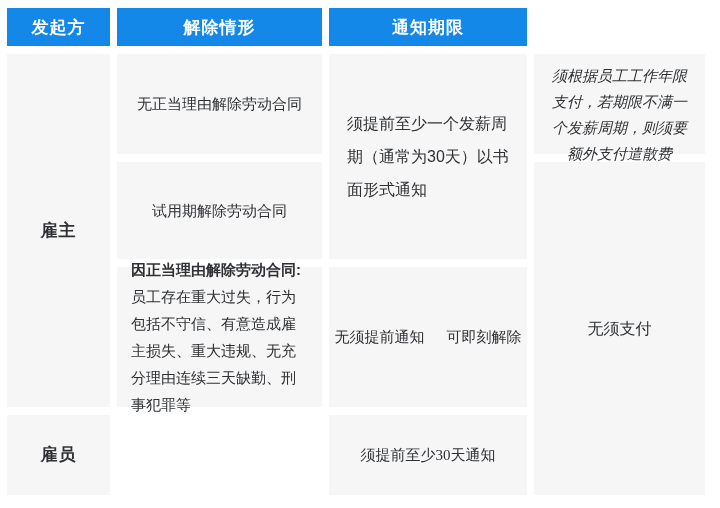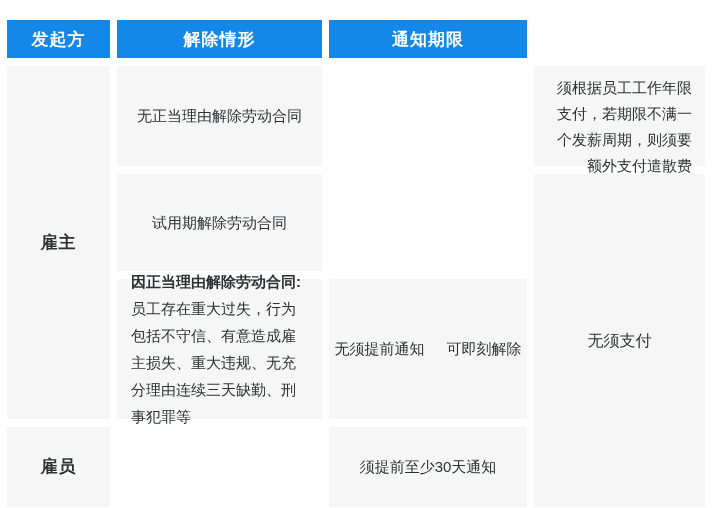--- a/index.html
+++ b/index.html
@@ -7,21 +7,21 @@
     padding: 0;
     width: 720px;
     height: 508px;
     background: #ffffff;
     overflow: hidden;
     font-family: "Liberation Sans", "DejaVu Sans", sans-serif;
   }
   .table {
     position: absolute;
     left: 7px;
-    top: 20px;
+    top: 8px;
     display: grid;
     grid-template-columns: 103px 205px 198px 171px;
     grid-template-rows: 38px 100px 97px 140px 80px;
     gap: 8px 7px;
   }
   .th {
     background: var(--header-bg, #1388E8);
     color: var(--header-text, #ffffff);
     font-weight: bold;
     font-size: 17px;
@@ -68,30 +68,31 @@
     text-align: left;
     padding: 0 18px;
     font-size: 16px;
     line-height: 33px;
   }
   .c3-r3 {
     grid-column: 3; grid-row: 4;
     gap: 22px;
     line-height: 20px;
   }
-  .c3-r4 { grid-column: 3; grid-row: 5; }
+  .c3-r4 { grid-column: 3; grid-row: 5; font-family: Liberation Serif, serif; }
 
   
   .c4-r1 {
     grid-column: 4; grid-row: 2;
     align-items: flex-start;
     justify-content: flex-start;
-    text-align: right;
+    text-align: center;
     padding: 9px 13px;
     line-height: 26px;
+    font-style: italic;
   }
   .c4-r2 { grid-column: 4; grid-row: 3 / 6; font-size: 16px; }
 </style>
 </head>
 <body>
 
 <div class="table">
 
   <div class="th">发起方</div>
   <div class="th">解除情形</div>
@@ -100,20 +101,21 @@
   <div class="cell bold-label c1-employer">雇主</div>
 
   <div class="cell c2-r1">无正当理由解除劳动合同</div>
   <div class="cell c2-r2">试用期解除劳动合同</div>
 
   <div class="cell c2-r3">
     <span class="cause-title">因正当理由解除劳动合同:</span>
     <span class="cause-detail">员工存在重大过失，行为包括不守信、有意造成雇主损失、重大违规、无充分理由连续三天缺勤、刑事犯罪等</span>
   </div>
 
+  <div class="cell c3-r12">须提前至少一个发薪周期（通常为30天）以书面形式通知</div>
 
   <div class="cell c3-r3">
     <span>无须提前通知</span>
     <span>可即刻解除</span>
   </div>
 
   <div class="cell c4-r1">须根据员工工作年限支付，若期限不满一个发薪周期，则须要额外支付遣散费</div>
   <div class="cell c4-r2">无须支付</div>
 
   <div class="cell bold-label c1-employee">雇员</div>

